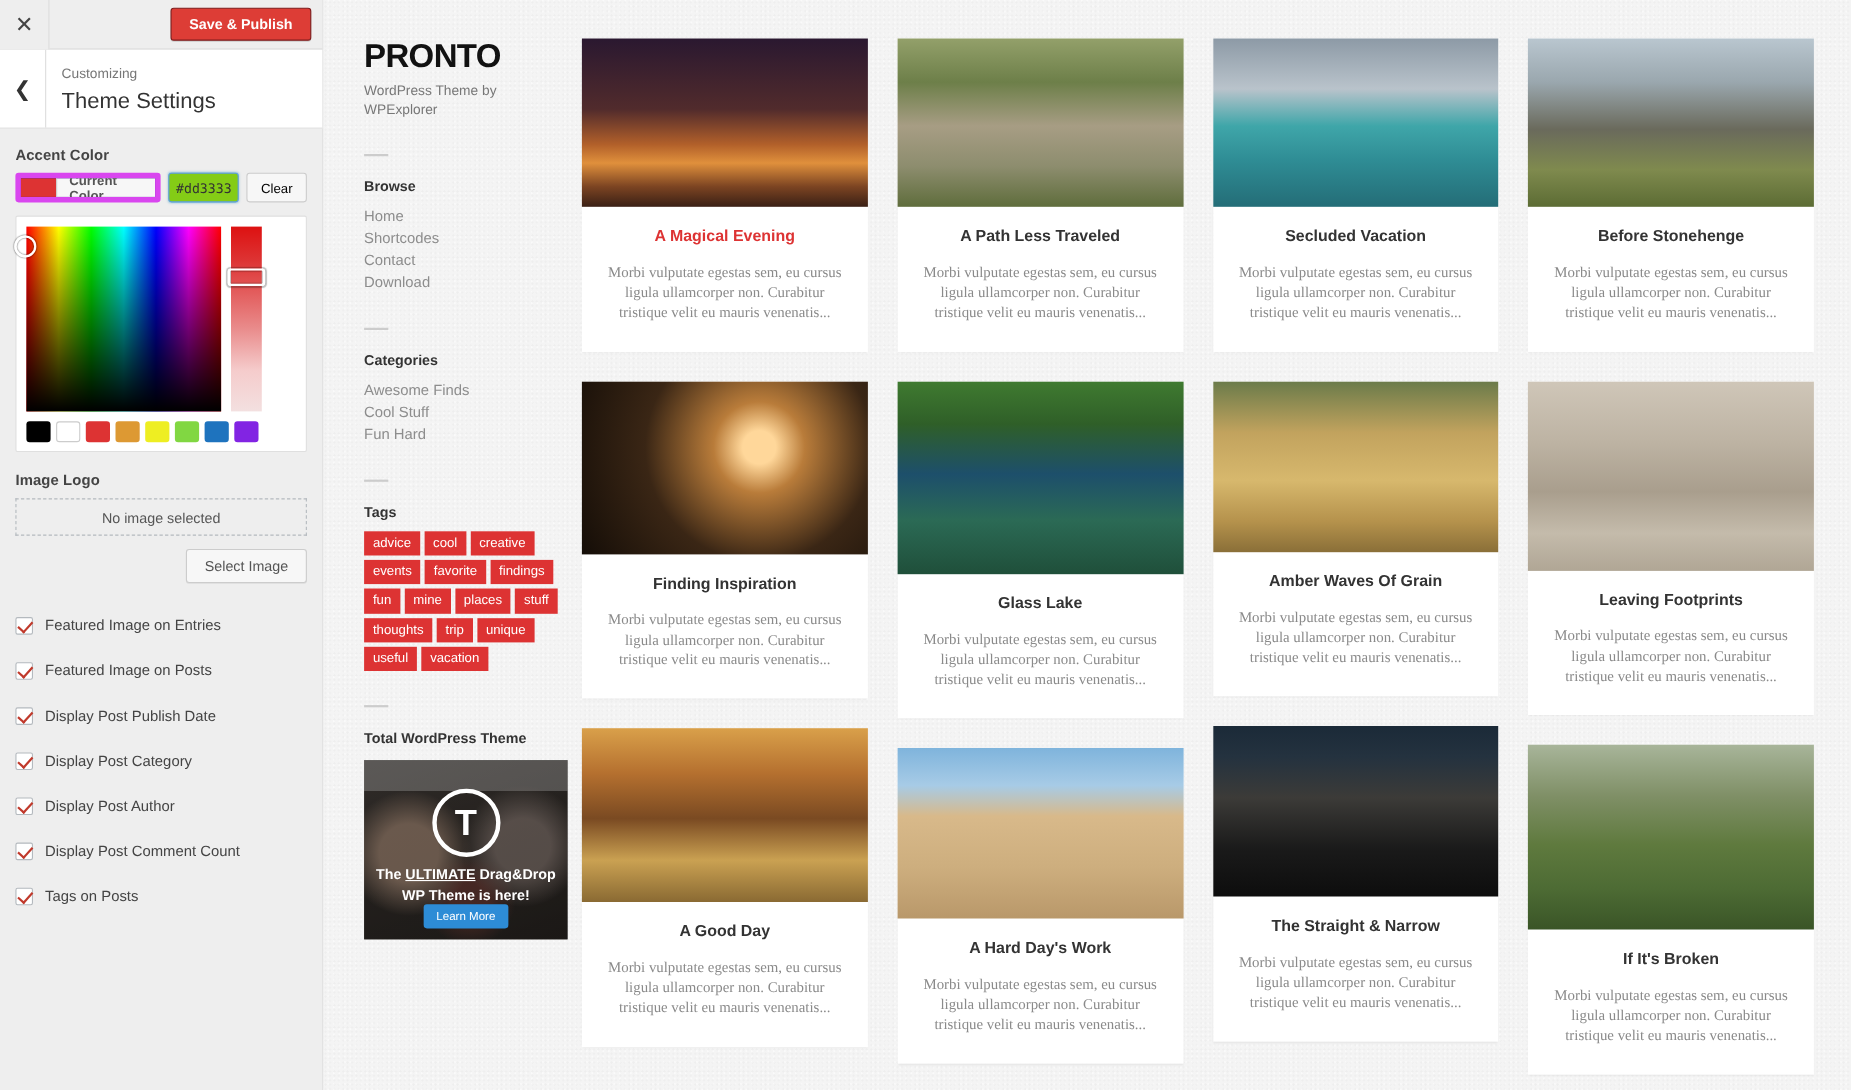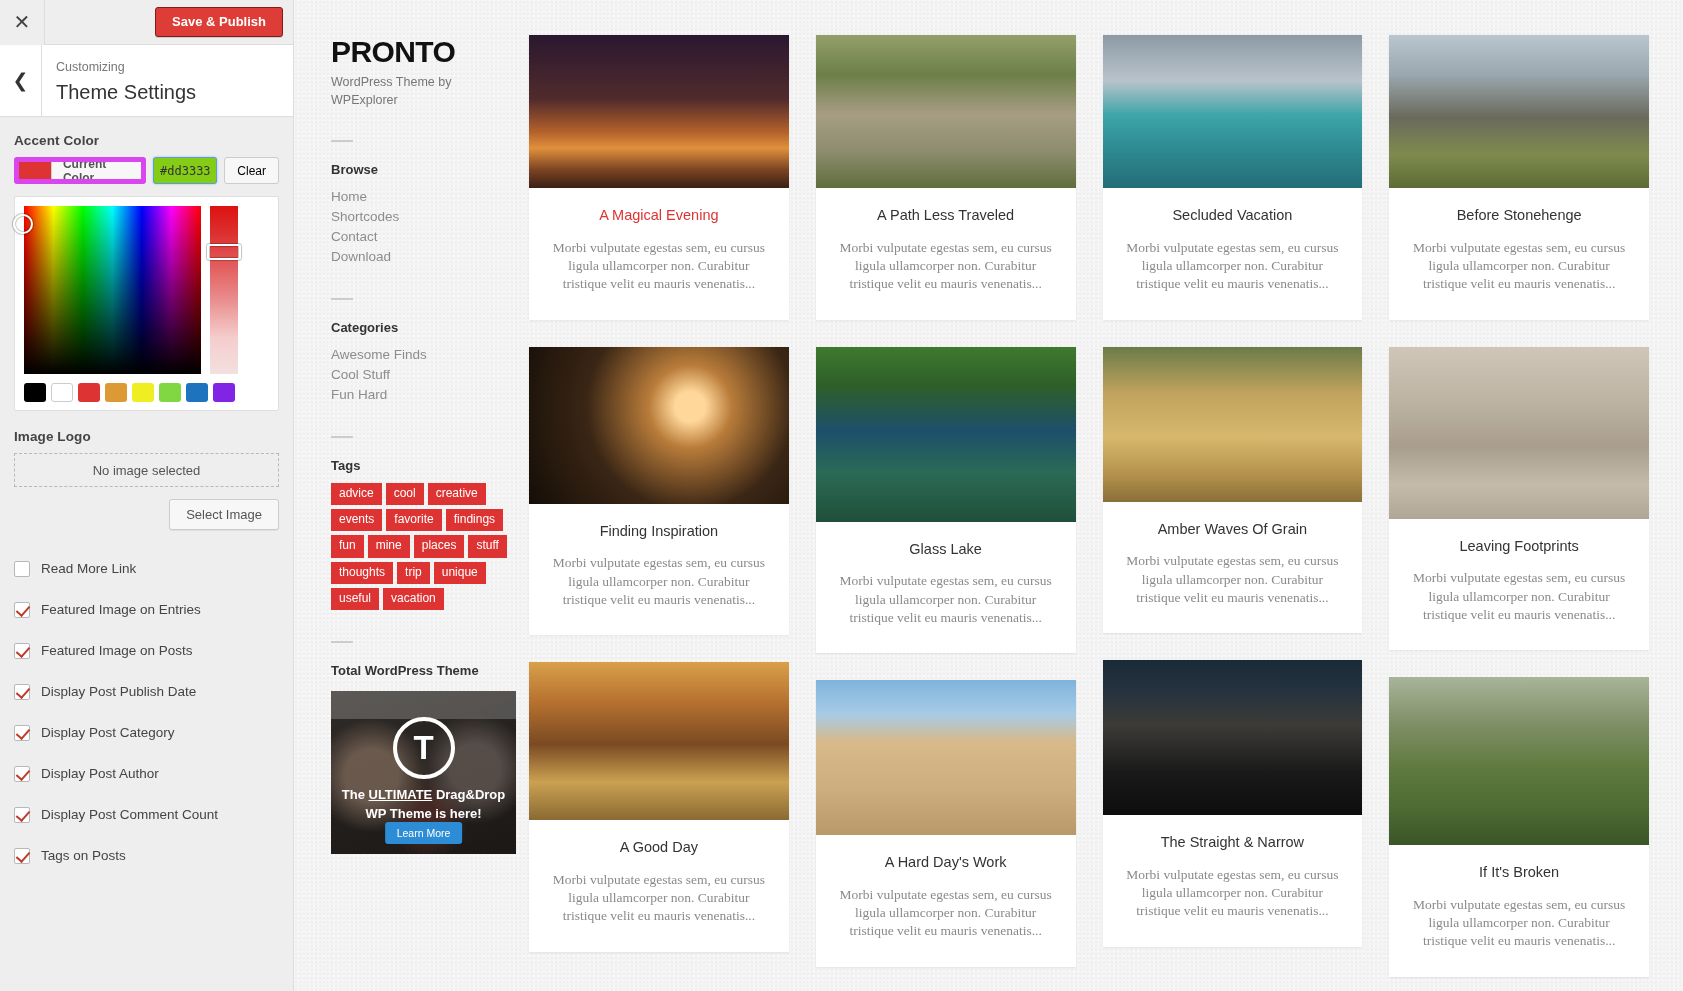--- a/index.html
+++ b/index.html
@@ -191,21 +191,21 @@
   .grid {
     flex: 1; position: relative; z-index: 1;
     padding: 35px 34px 0 10px;
     display: flex; gap: 27px; align-items: flex-start;
   }
   .col { flex: 1; display: flex; flex-direction: column; gap: 27px; }
   .card { background: #fff; box-shadow: 0 1px 2px rgba(0,0,0,.07); }
   .card-img { width: 100%; display: block; }
   .card-body { padding: 18px 16px 26px 16px; text-align: center; }
   .card-title {
-    font-size: 14.5px; font-weight: normal; color: #333; line-height: 1.3;
+    font-size: 14.5px; font-weight: bold; color: #333; line-height: 1.3;
     margin-bottom: 14px; cursor: pointer;
   }
   .card-title.active { color: #dd3333; }
   .card-ex {
     font-family: "Liberation Serif", serif; font-size: 13.5px;
     color: #8a8a8a; line-height: 1.35;
   }
 </style>
 </head>
 <body>
@@ -259,24 +259,20 @@
           <div class="sw" style="background:#1e73be"></div>
           <div class="sw" style="background:#8224e3"></div>
         </div>
       </div>
 
       <div class="sec-label">Image Logo</div>
       <div class="nomedia">No image selected</div>
       <button class="select-image">Select Image</button>
 
       <div class="cb-list">
-          <div class="cb-row">
-            <span class="cb-box"></span>
-            <span class="cb-label">Read More Link</span>
-          </div>
           <div class="cb-row checked">
             <span class="cb-box"></span>
             <span class="cb-label">Featured Image on Entries</span>
           </div>
           <div class="cb-row checked">
             <span class="cb-box"></span>
             <span class="cb-label">Featured Image on Posts</span>
           </div>
           <div class="cb-row checked">
             <span class="cb-box"></span>

